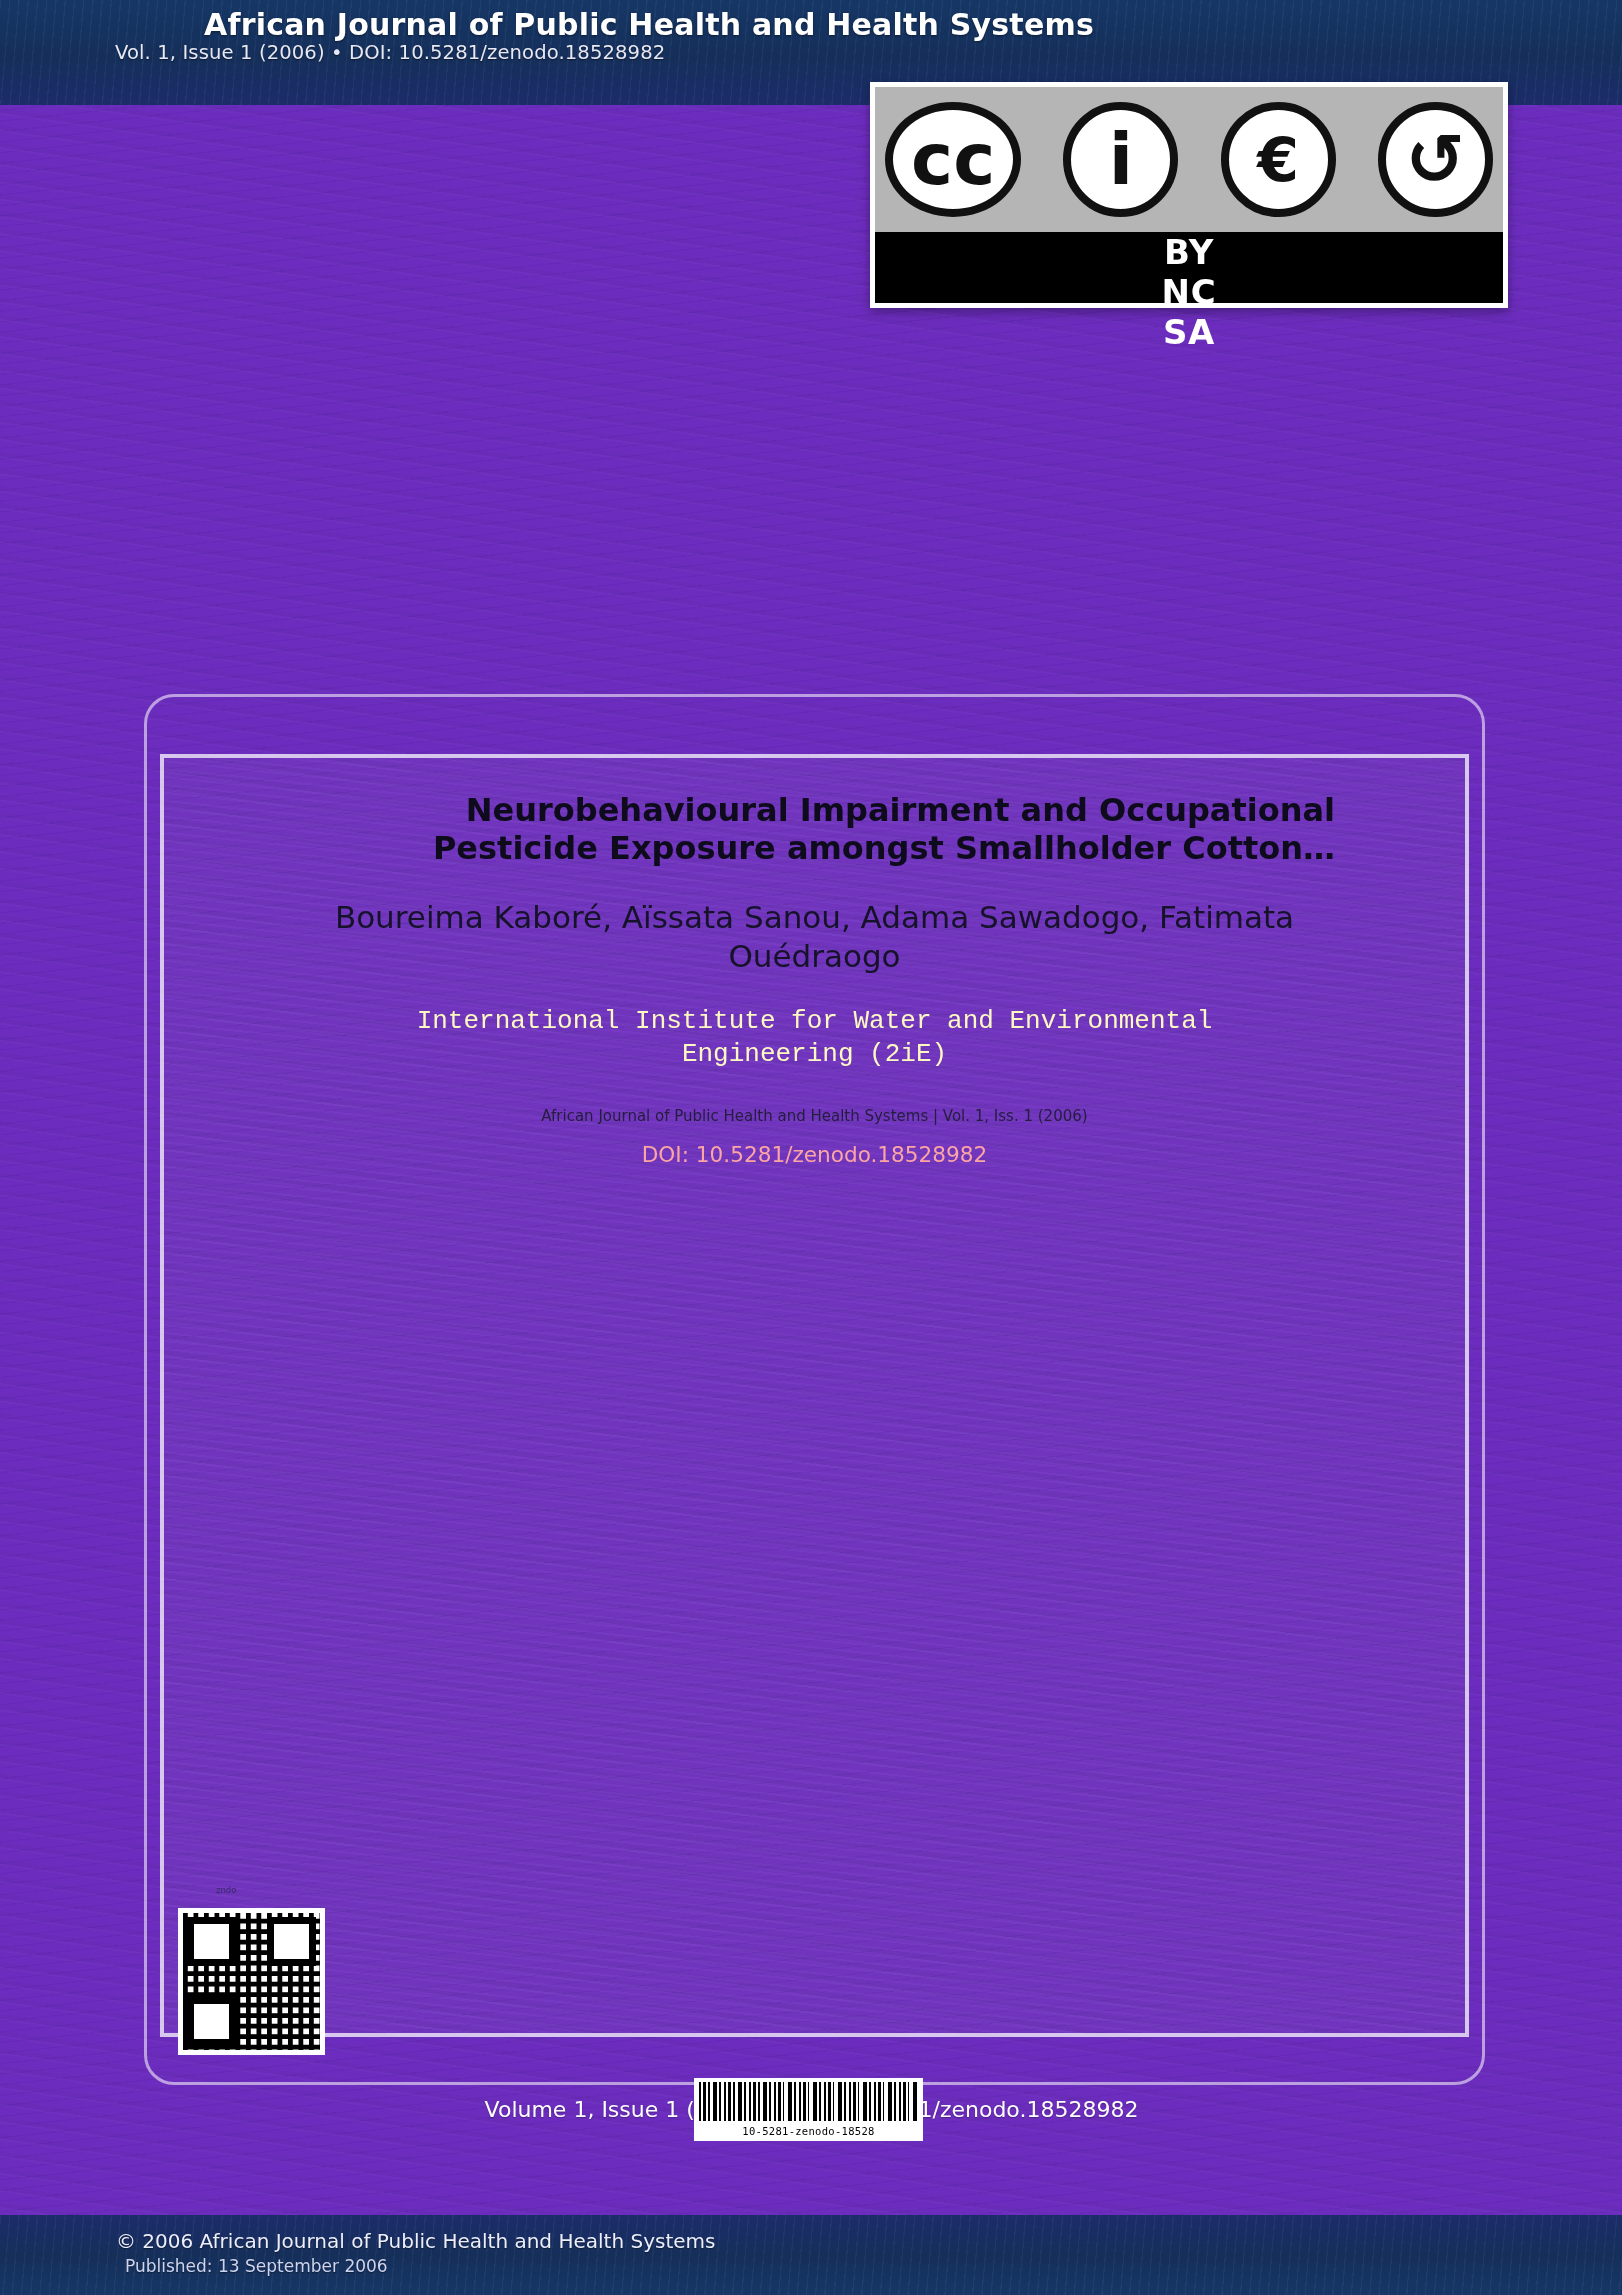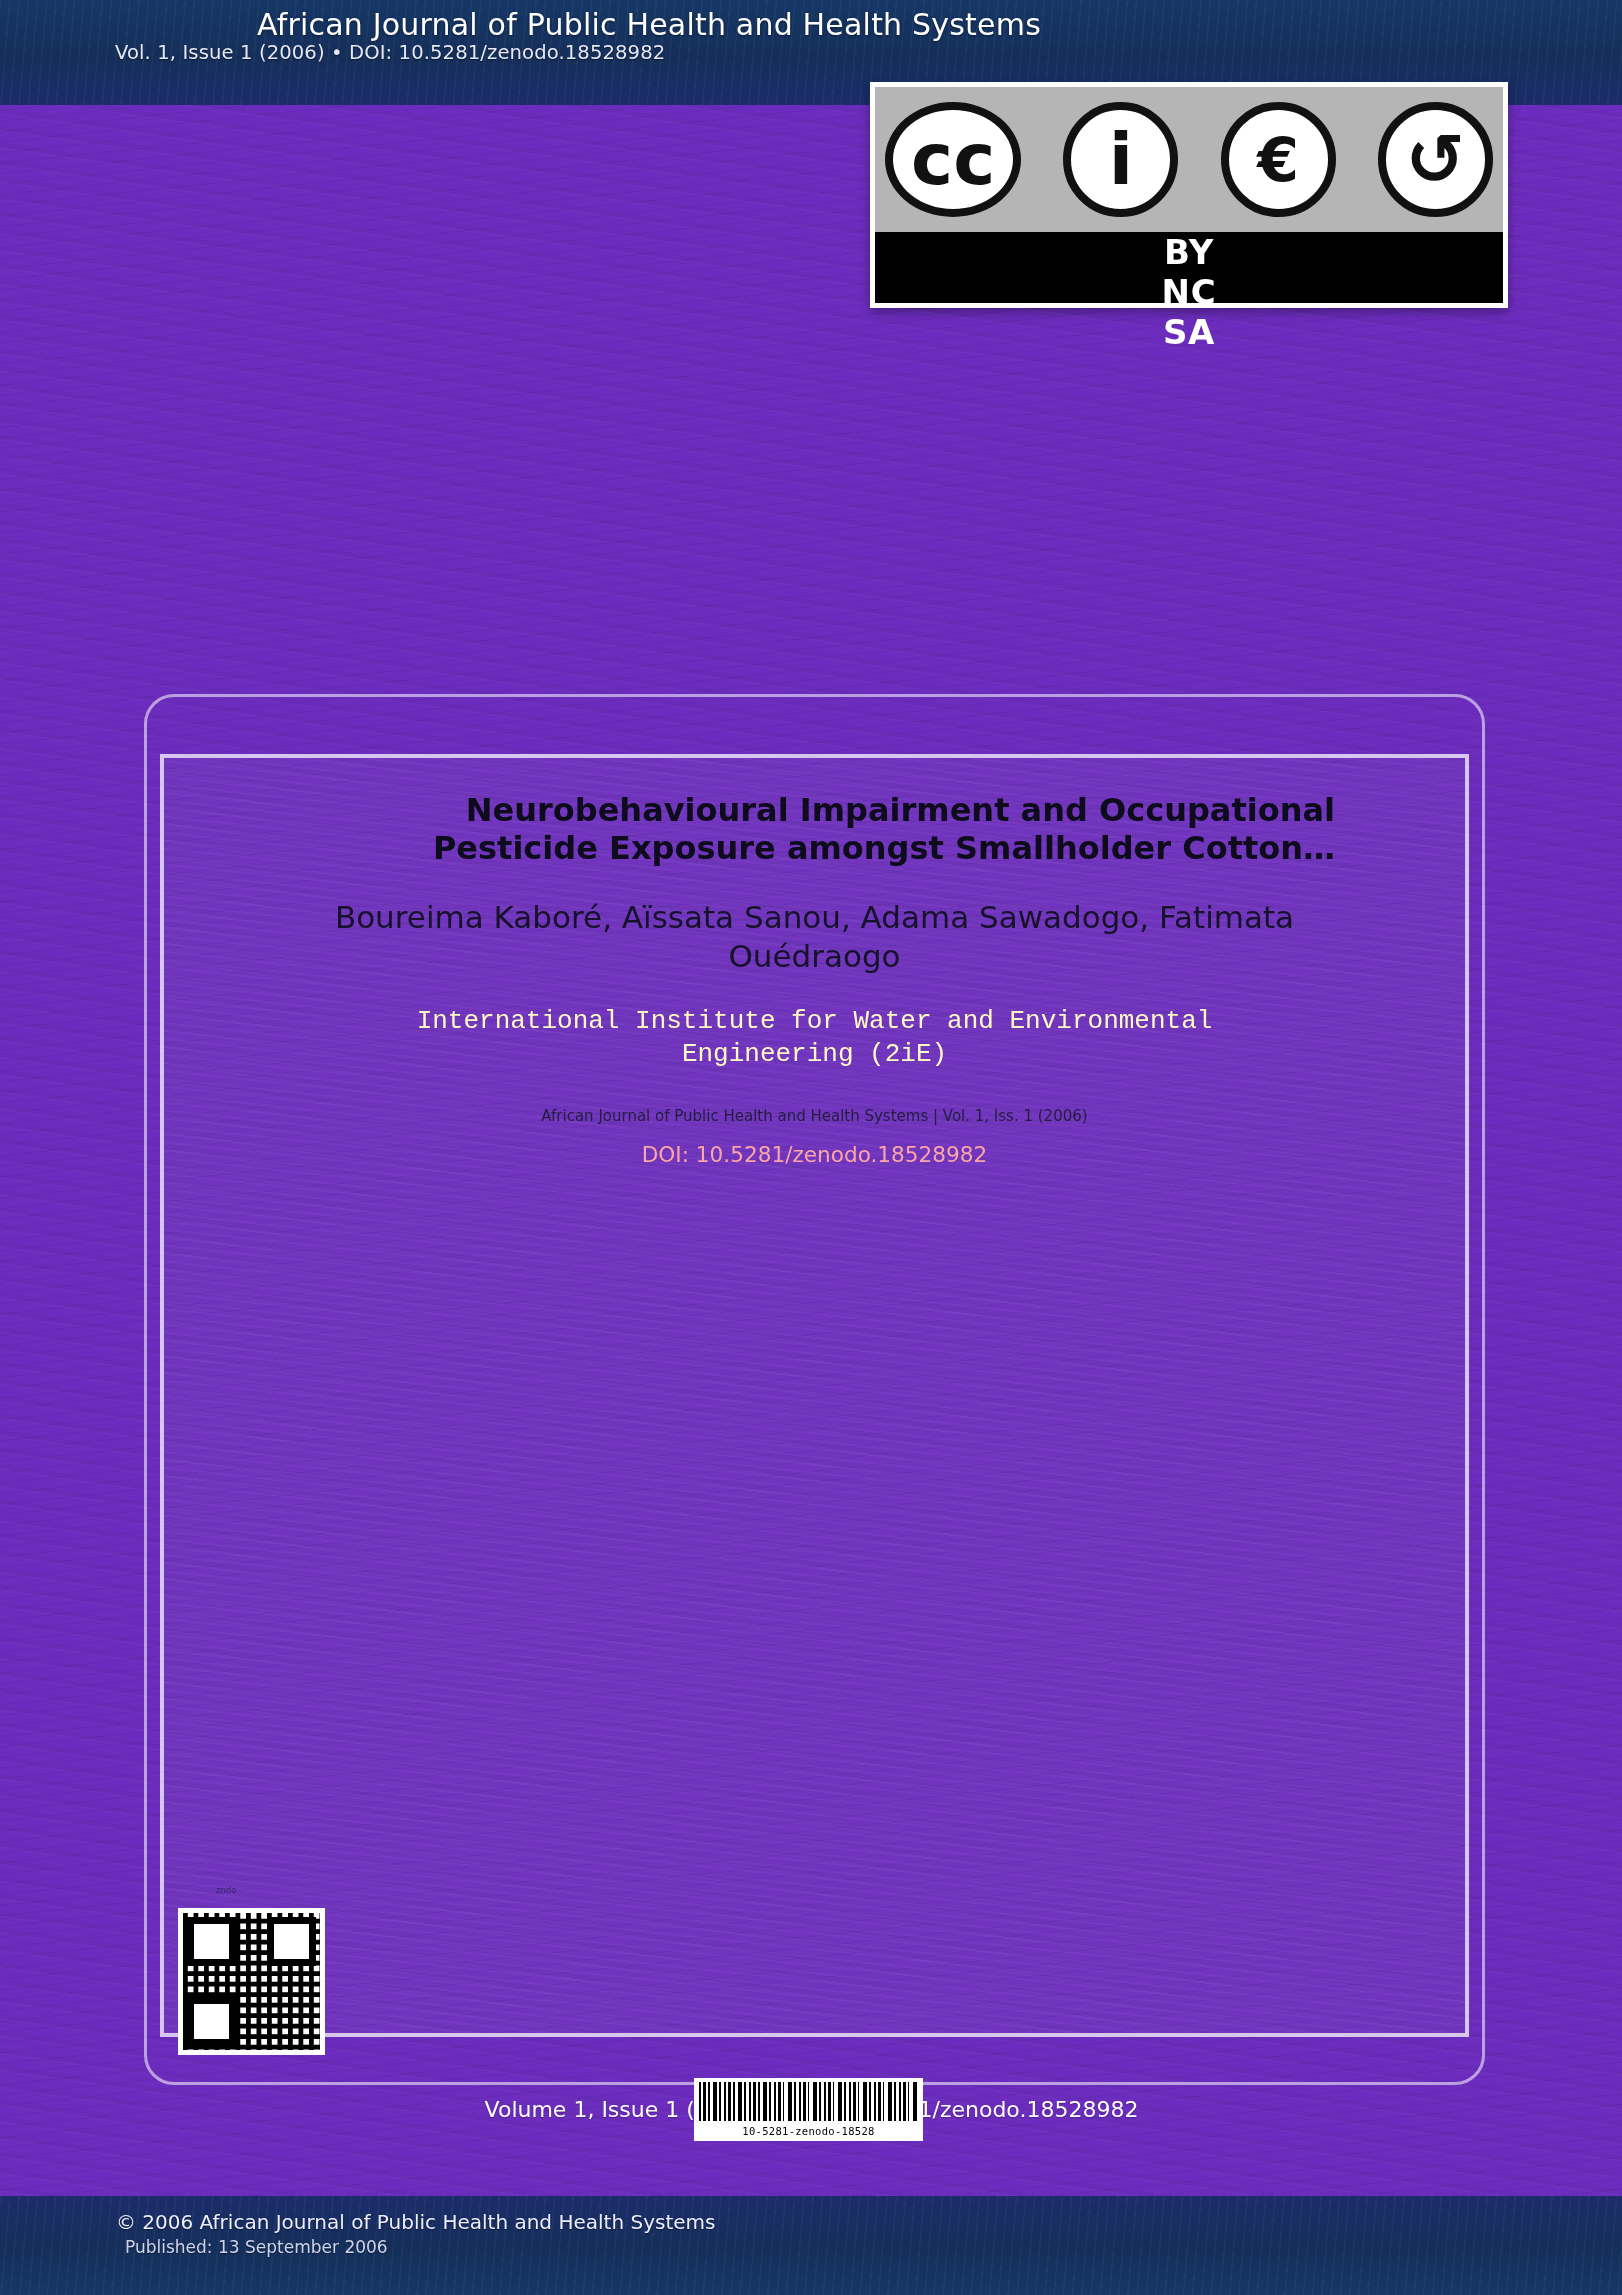--- a/index.html
+++ b/index.html
@@ -62,21 +62,21 @@
       rgba(0,0,0,0.05) 1.3px,
       rgba(0,0,0,0.05) 9.2px);
   }
   .journal-title {
     position: absolute;
     top: 9.2px;
     left: 0; right: 0;
     text-align: center;
     color: #ffffff;
     font-size: 30px;
-    font-weight: normal;
+    font-weight: bold;
     letter-spacing: 0.2px;
     line-height: 1.08;
     text-shadow: 0 1.3px 2.6px rgba(0,0,0,0.45);
     padding: 0 366px 0 41px;
     box-sizing: border-box;
   }
   .issue-line {
     position: absolute;
     top: 41px;
     left: 115px;
@@ -310,21 +310,21 @@
     text-align: center;
     font-size: 22px;
     color: #ffffff;
     text-shadow: 0 0.7px 1.3px rgba(0,0,0,0.3);
   }
 
   
   .footer-band {
     position: absolute;
     left: 0; right: 0; bottom: 0;
-    height: 99px;
+    height: 80px;
     background: linear-gradient(180deg, #1d2e70 0%, #16315e 50%, #173a6b 100%);
     overflow: hidden;
   }
   .footer-band .wave {
     position: absolute;
     inset: 0;
     background-image: repeating-linear-gradient(
       95deg,
       rgba(255,255,255,0.03) 0px,
       rgba(255,255,255,0.03) 1.3px,

